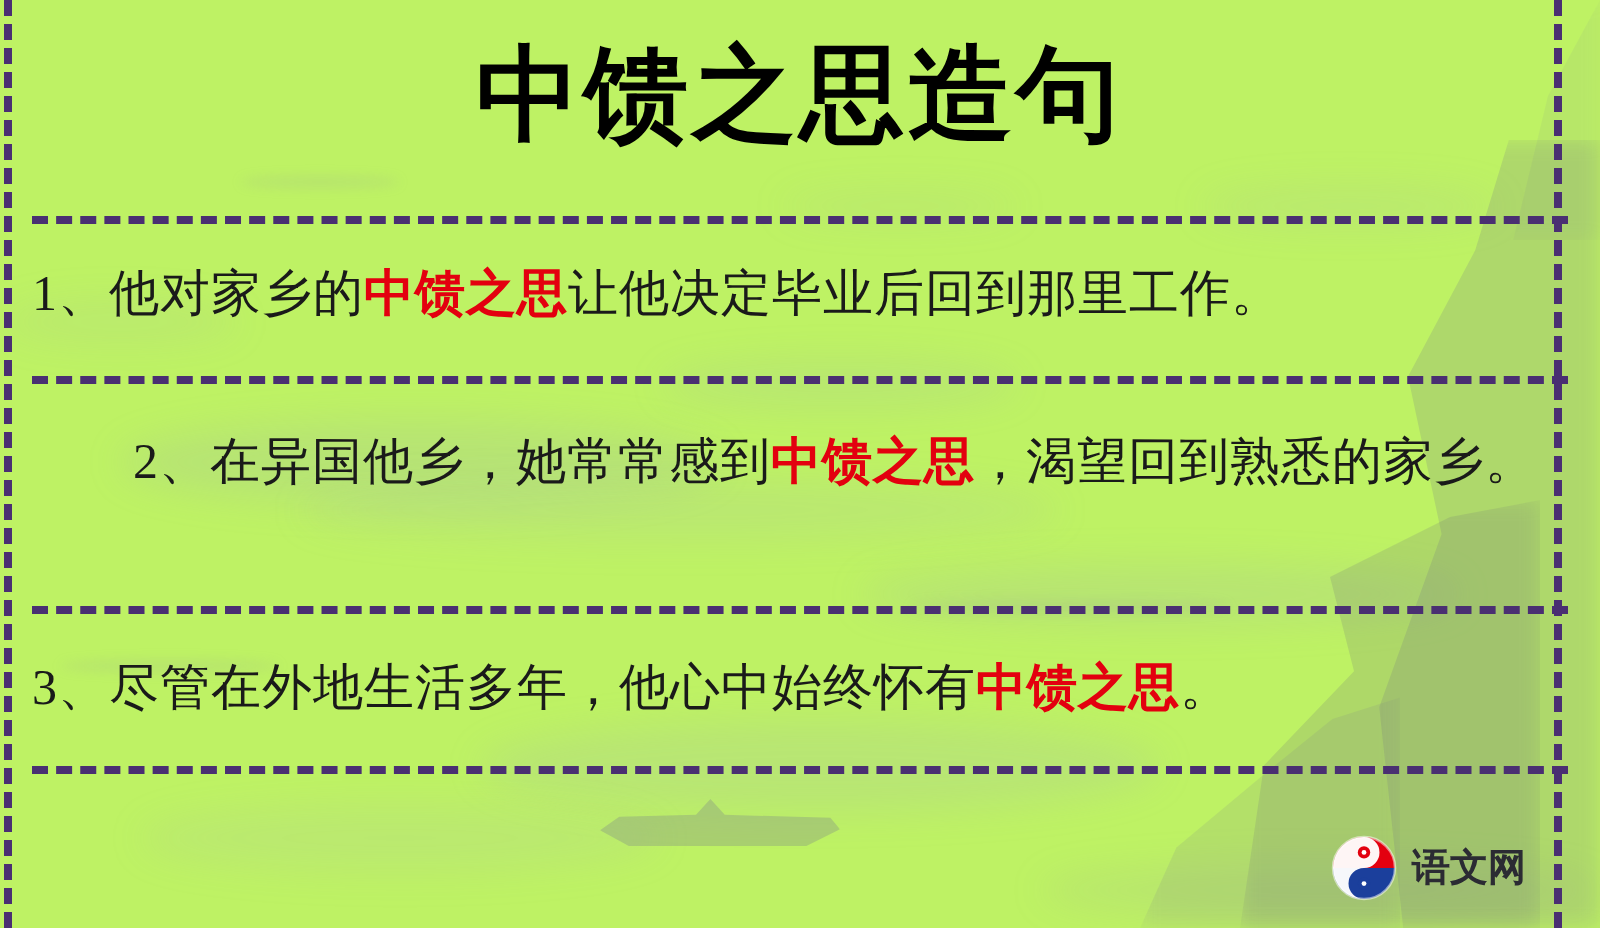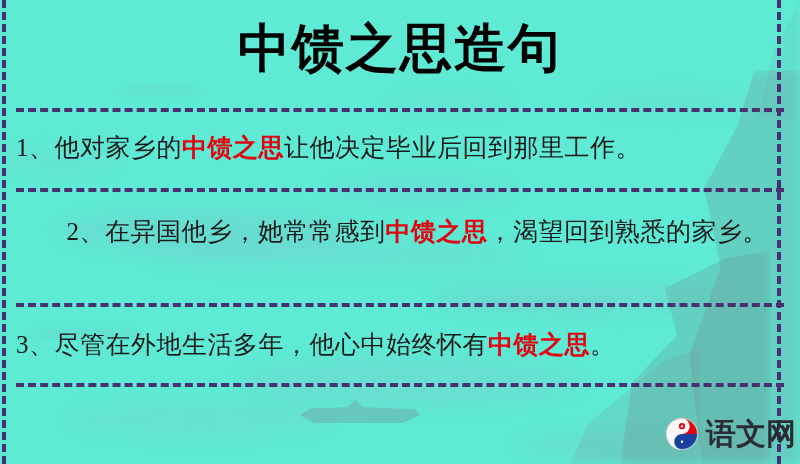--- a/index.html
+++ b/index.html
@@ -12,21 +12,21 @@
     width: 800px;
     height: 464px;
     overflow: hidden;
     font-family: "DejaVu Serif", serif;
   }
 
   #page {
     position: relative;
     width: 800px;
     height: 464px;
-    background: #5eead4;
+    background: #bef264;
     box-sizing: border-box;
     overflow: hidden;
   }
 
   
   .bg-art { position: absolute; inset: 0; overflow: hidden; pointer-events: none; }
 
   
   .wash {
     position: absolute;
@@ -143,21 +143,21 @@
     gap: 6px;
   }
   .logo-mark {
     position: relative;
     width: 36px; height: 36px;
     flex: 0 0 36px;
   }
   .logo-text {
     font-family: "DejaVu Serif", "Liberation Serif", serif;
     font-weight: bold;
-    font-size: 30px;
+    font-size: 19px;
     line-height: 1;
     color: #2b2b33;
     letter-spacing: 0px;
     white-space: nowrap;
   }
 </style>
 </head>
 <body>
 
 <div id="page">

